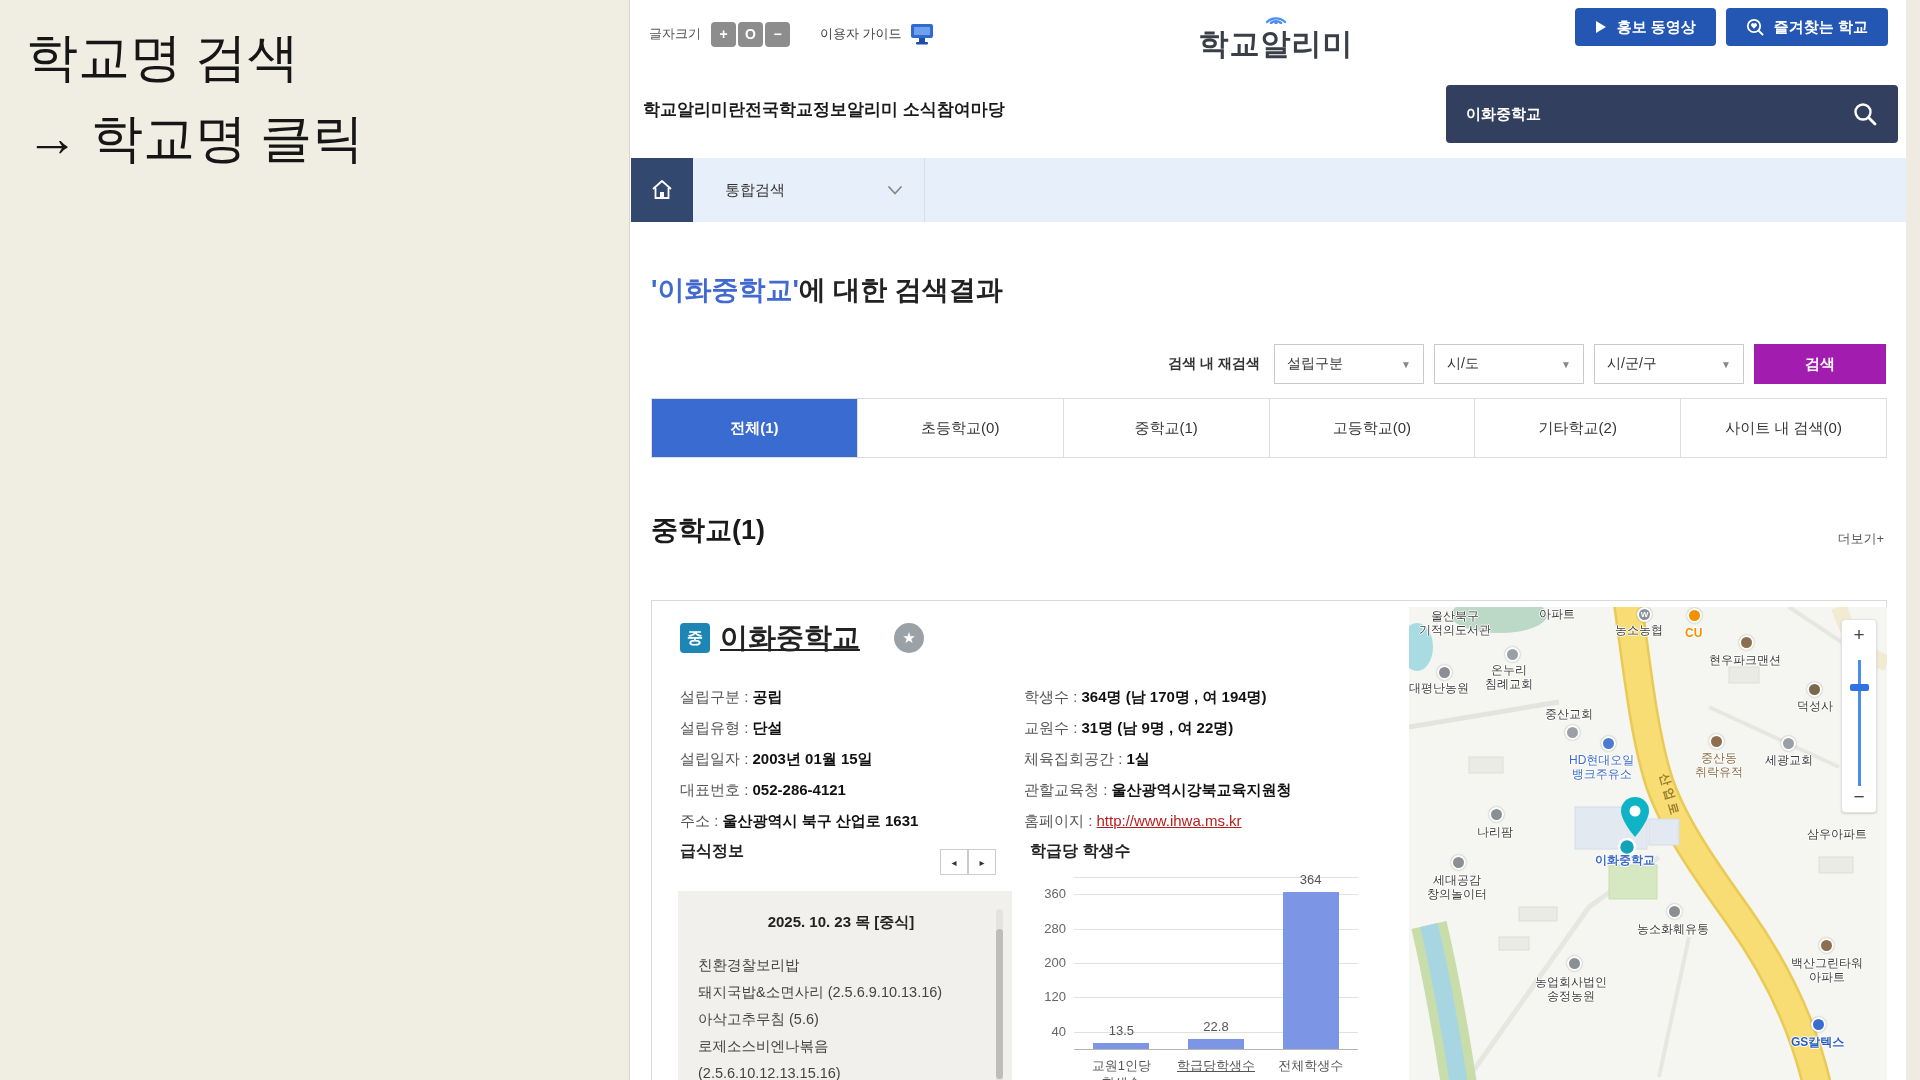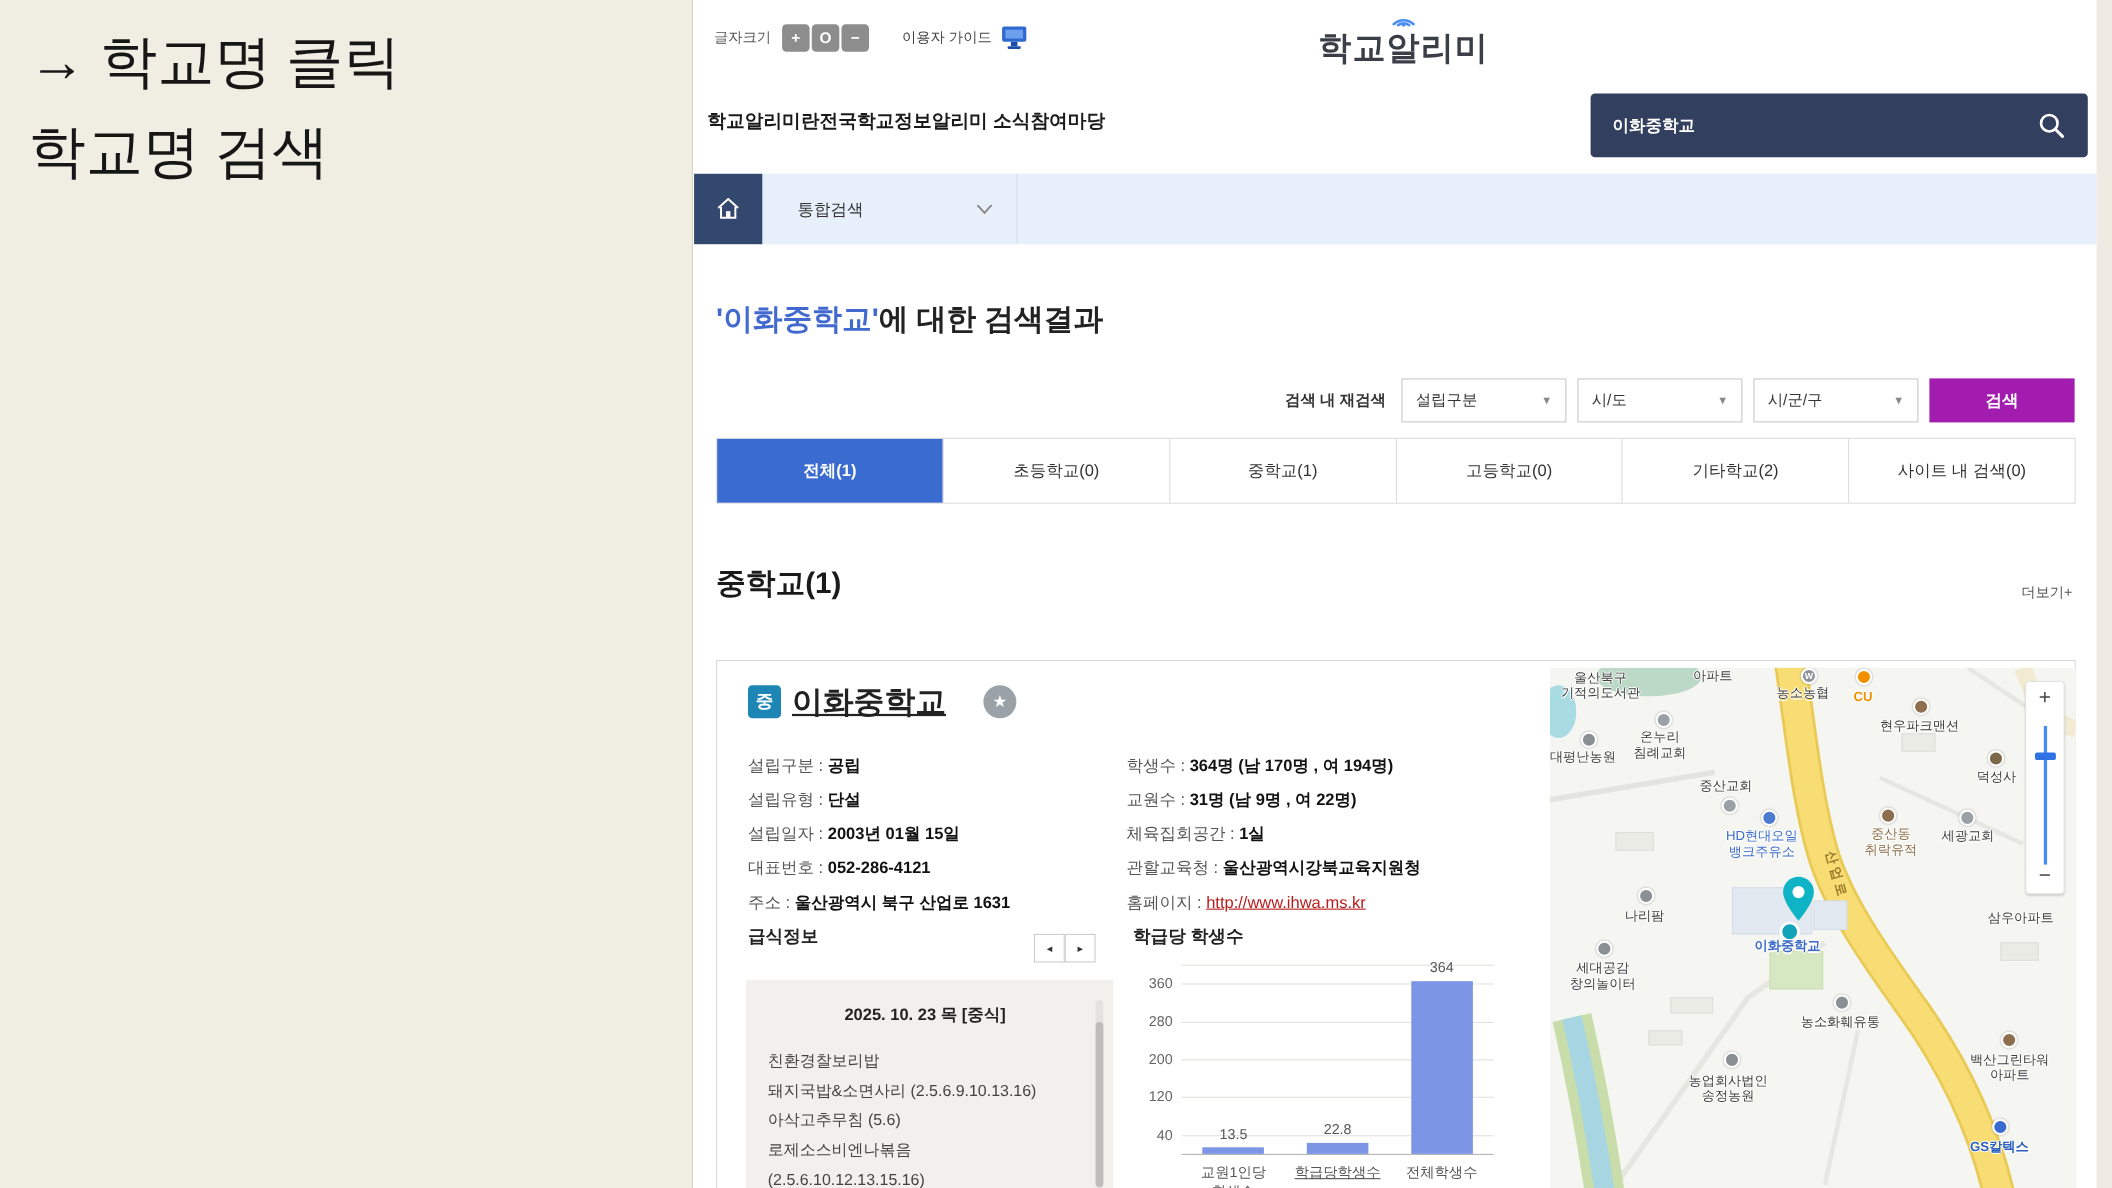--- a/index.html
+++ b/index.html
@@ -101,22 +101,22 @@
   .zoom-track { position:absolute; left:16px; top:40px; width:3px; height:126px; background:#4a8df0; }
   .zoom-handle { position:absolute; left:8px; top:64px; width:19px; height:7px; background:#2f72e4; border-radius:2px; cursor:pointer; }
 </style>
 </head>
 <body>
 
 <div class="page">
 
   <div class="note-panel">
     <div class="note-text">
+      <div>학교명 검색</div>
       <div>→ 학교명 클릭</div>
-      <div>학교명 검색</div>
     </div>
   </div>
 
   <div class="content">
 
     <div class="header">
       <span class="fs-label">글자크기</span>
       <div class="fs-btns" id="fs-btns">
           <div class="fs-btn">+</div>
           <div class="fs-btn">O</div>
@@ -131,20 +131,36 @@
           <rect x="6" y="19" width="12" height="2.5" rx="1" fill="#1d4fa8"></rect>
         </svg>
       </div>
       <div class="logo">
         <svg class="logo-wifi" width="34" height="16" viewBox="0 0 34 16">
           <path d="M8 14 A 13 13 0 0 1 26 14" stroke="#4a8df5" stroke-width="2.4" fill="none" stroke-linecap="round"></path>
           <path d="M12 15 A 7.5 7.5 0 0 1 22 15" stroke="#4a8df5" stroke-width="2.4" fill="none" stroke-linecap="round"></path>
           <circle cx="17" cy="15" r="1.6" fill="#4a8df5"></circle>
         </svg>
         <div class="logo-text">학교알리미</div>
+      </div>
+      <div class="hdr-btns">
+        <div class="hdr-btn">
+          <svg width="12" height="14" viewBox="0 0 12 14">
+              <path d="M1 1 L11 7 L1 13 Z" fill="#fff"></path>
+            </svg>
+          <span>홍보 동영상</span>
+        </div>
+        <div class="hdr-btn">
+          <svg width="18" height="18" viewBox="0 0 18 18">
+            <circle cx="8" cy="8" r="6.2" stroke="#fff" stroke-width="1.8" fill="none"></circle>
+            <path d="M8 10.8 L5.6 8.2 a1.7 1.7 0 1 1 2.4-2.4 a1.7 1.7 0 1 1 2.4 2.4 Z" fill="#fff"></path>
+            <line x1="12.6" y1="12.6" x2="16.5" y2="16.5" stroke="#fff" stroke-width="2" stroke-linecap="round"></line>
+          </svg>
+          <span>즐겨찾는 학교</span>
+        </div>
       </div>
     </div>
 
     <div class="nav">
       <div class="nav-menu" id="nav-menu">
           <div class="nav-item">학교알리미란</div>
           <div class="nav-item">전국학교정보</div>
           <div class="nav-item">알리미 소식</div>
           <div class="nav-item">참여마당</div>
         </div>

